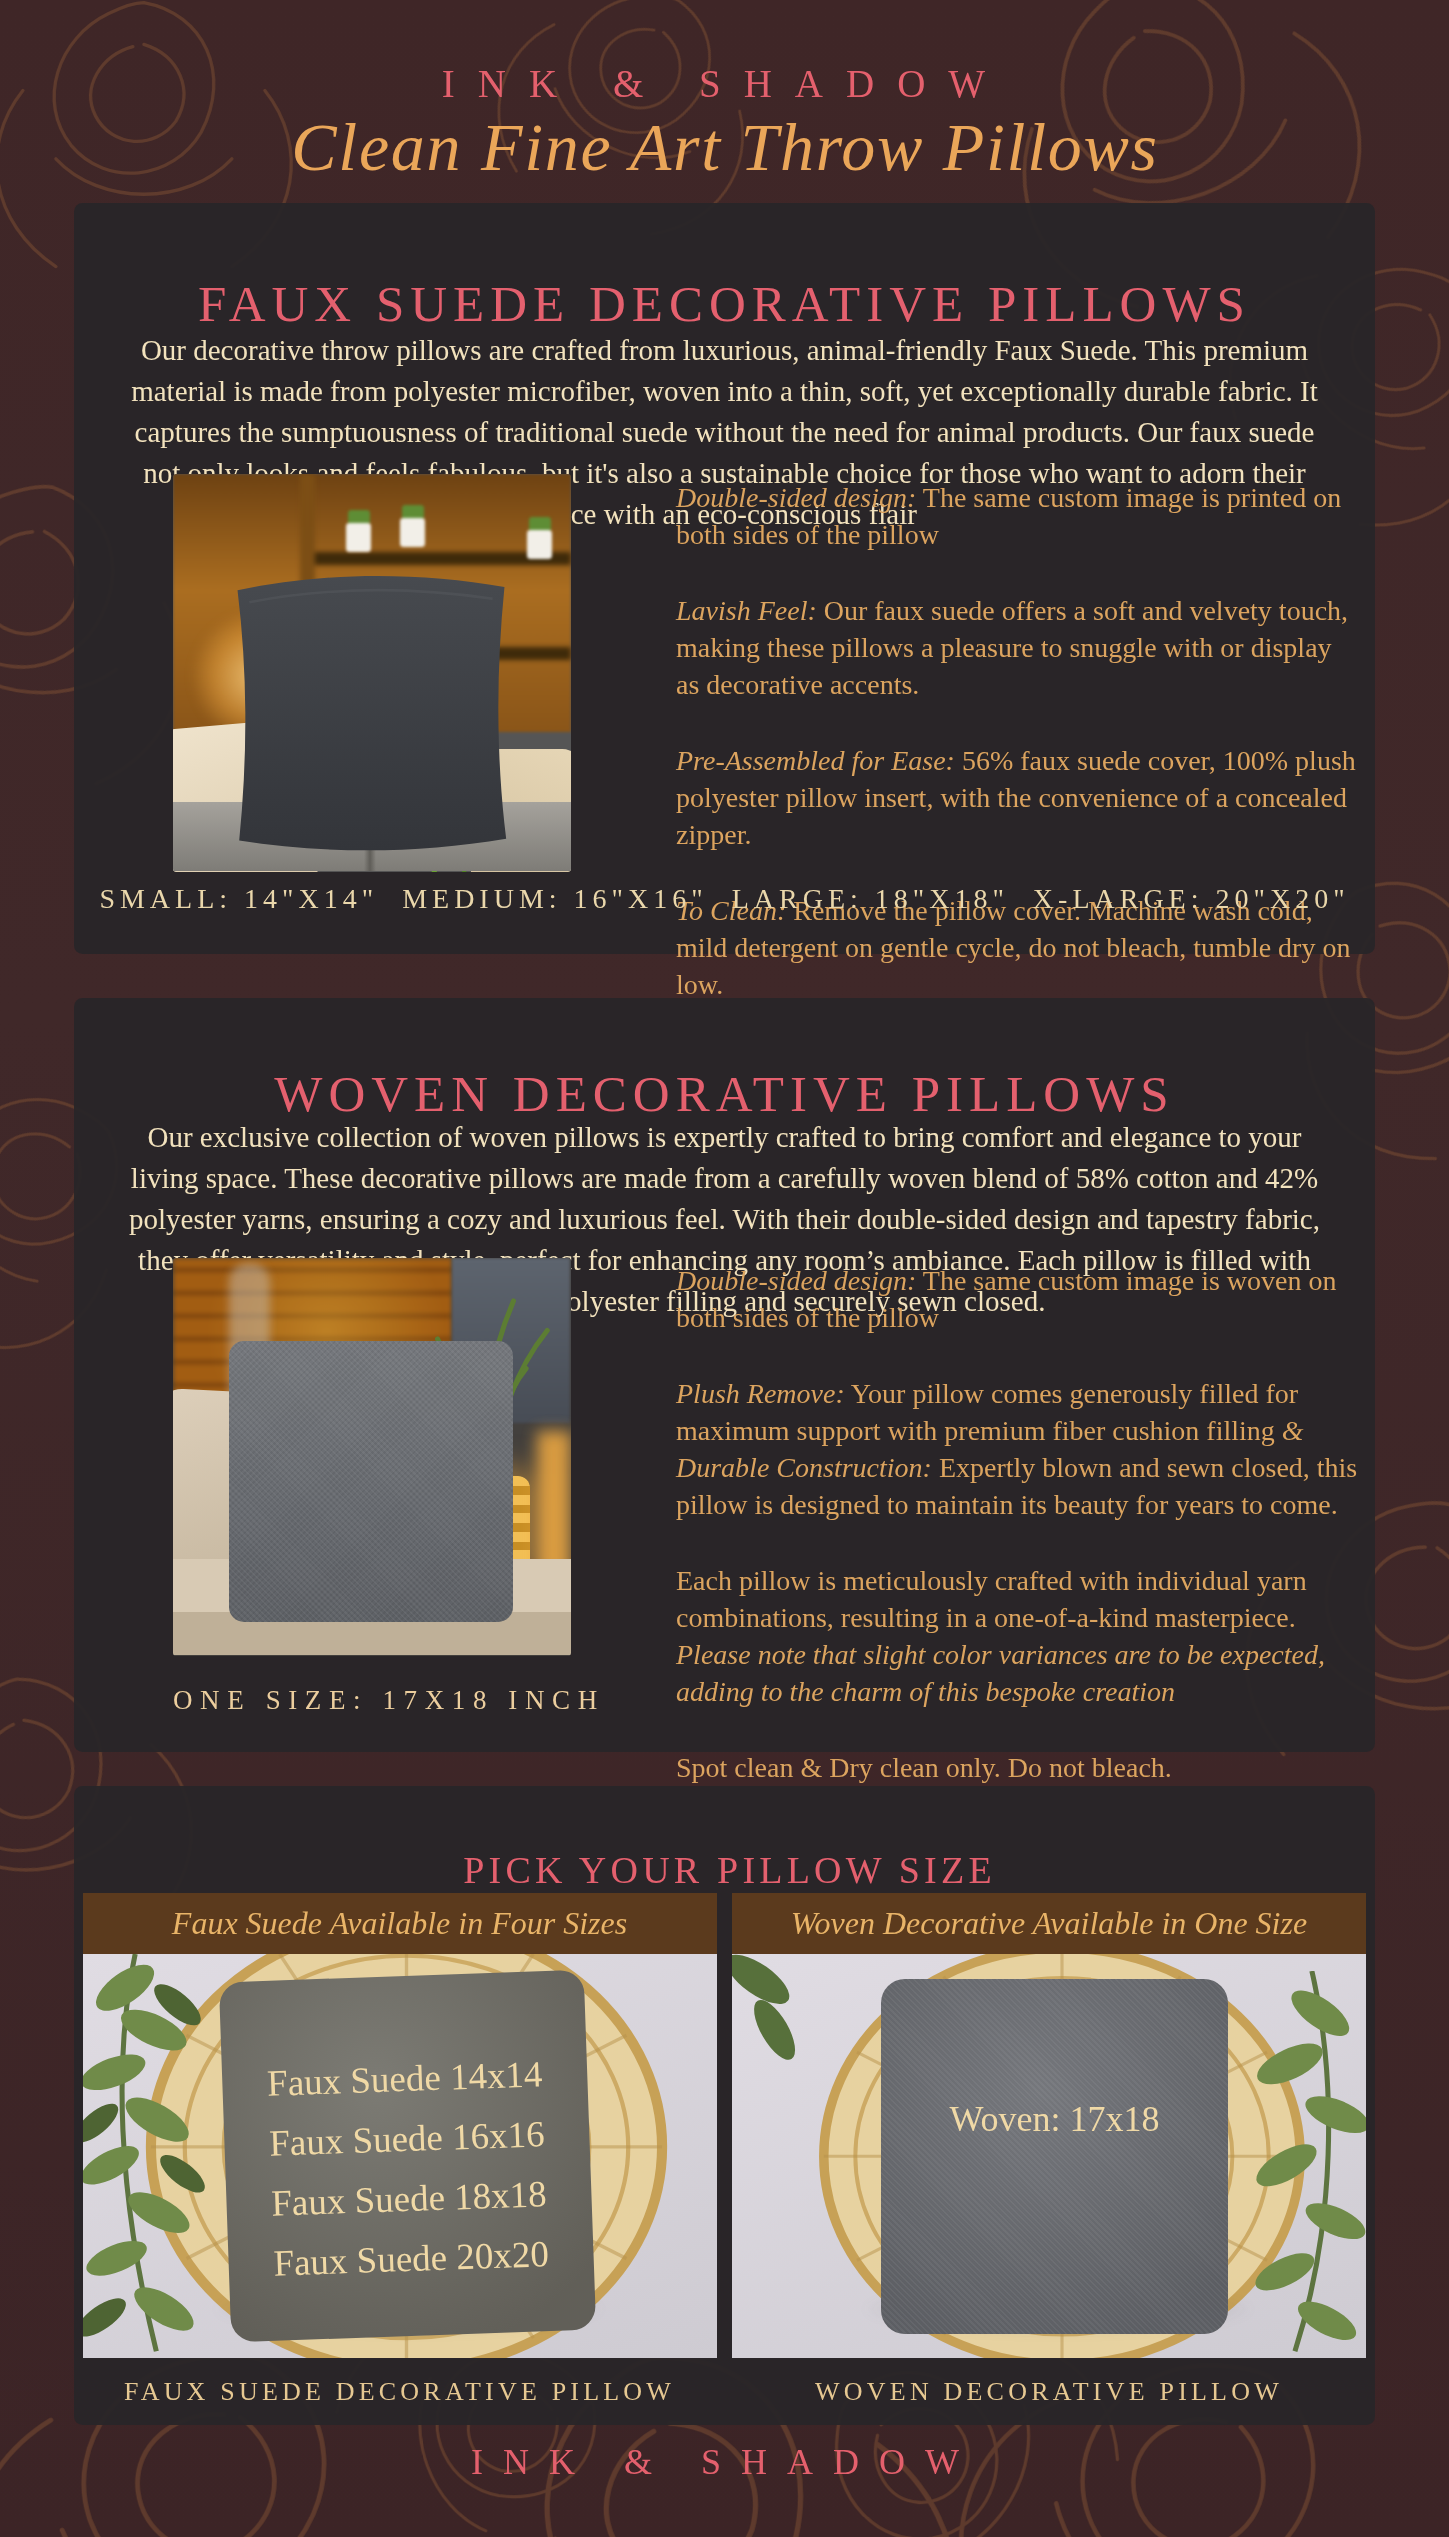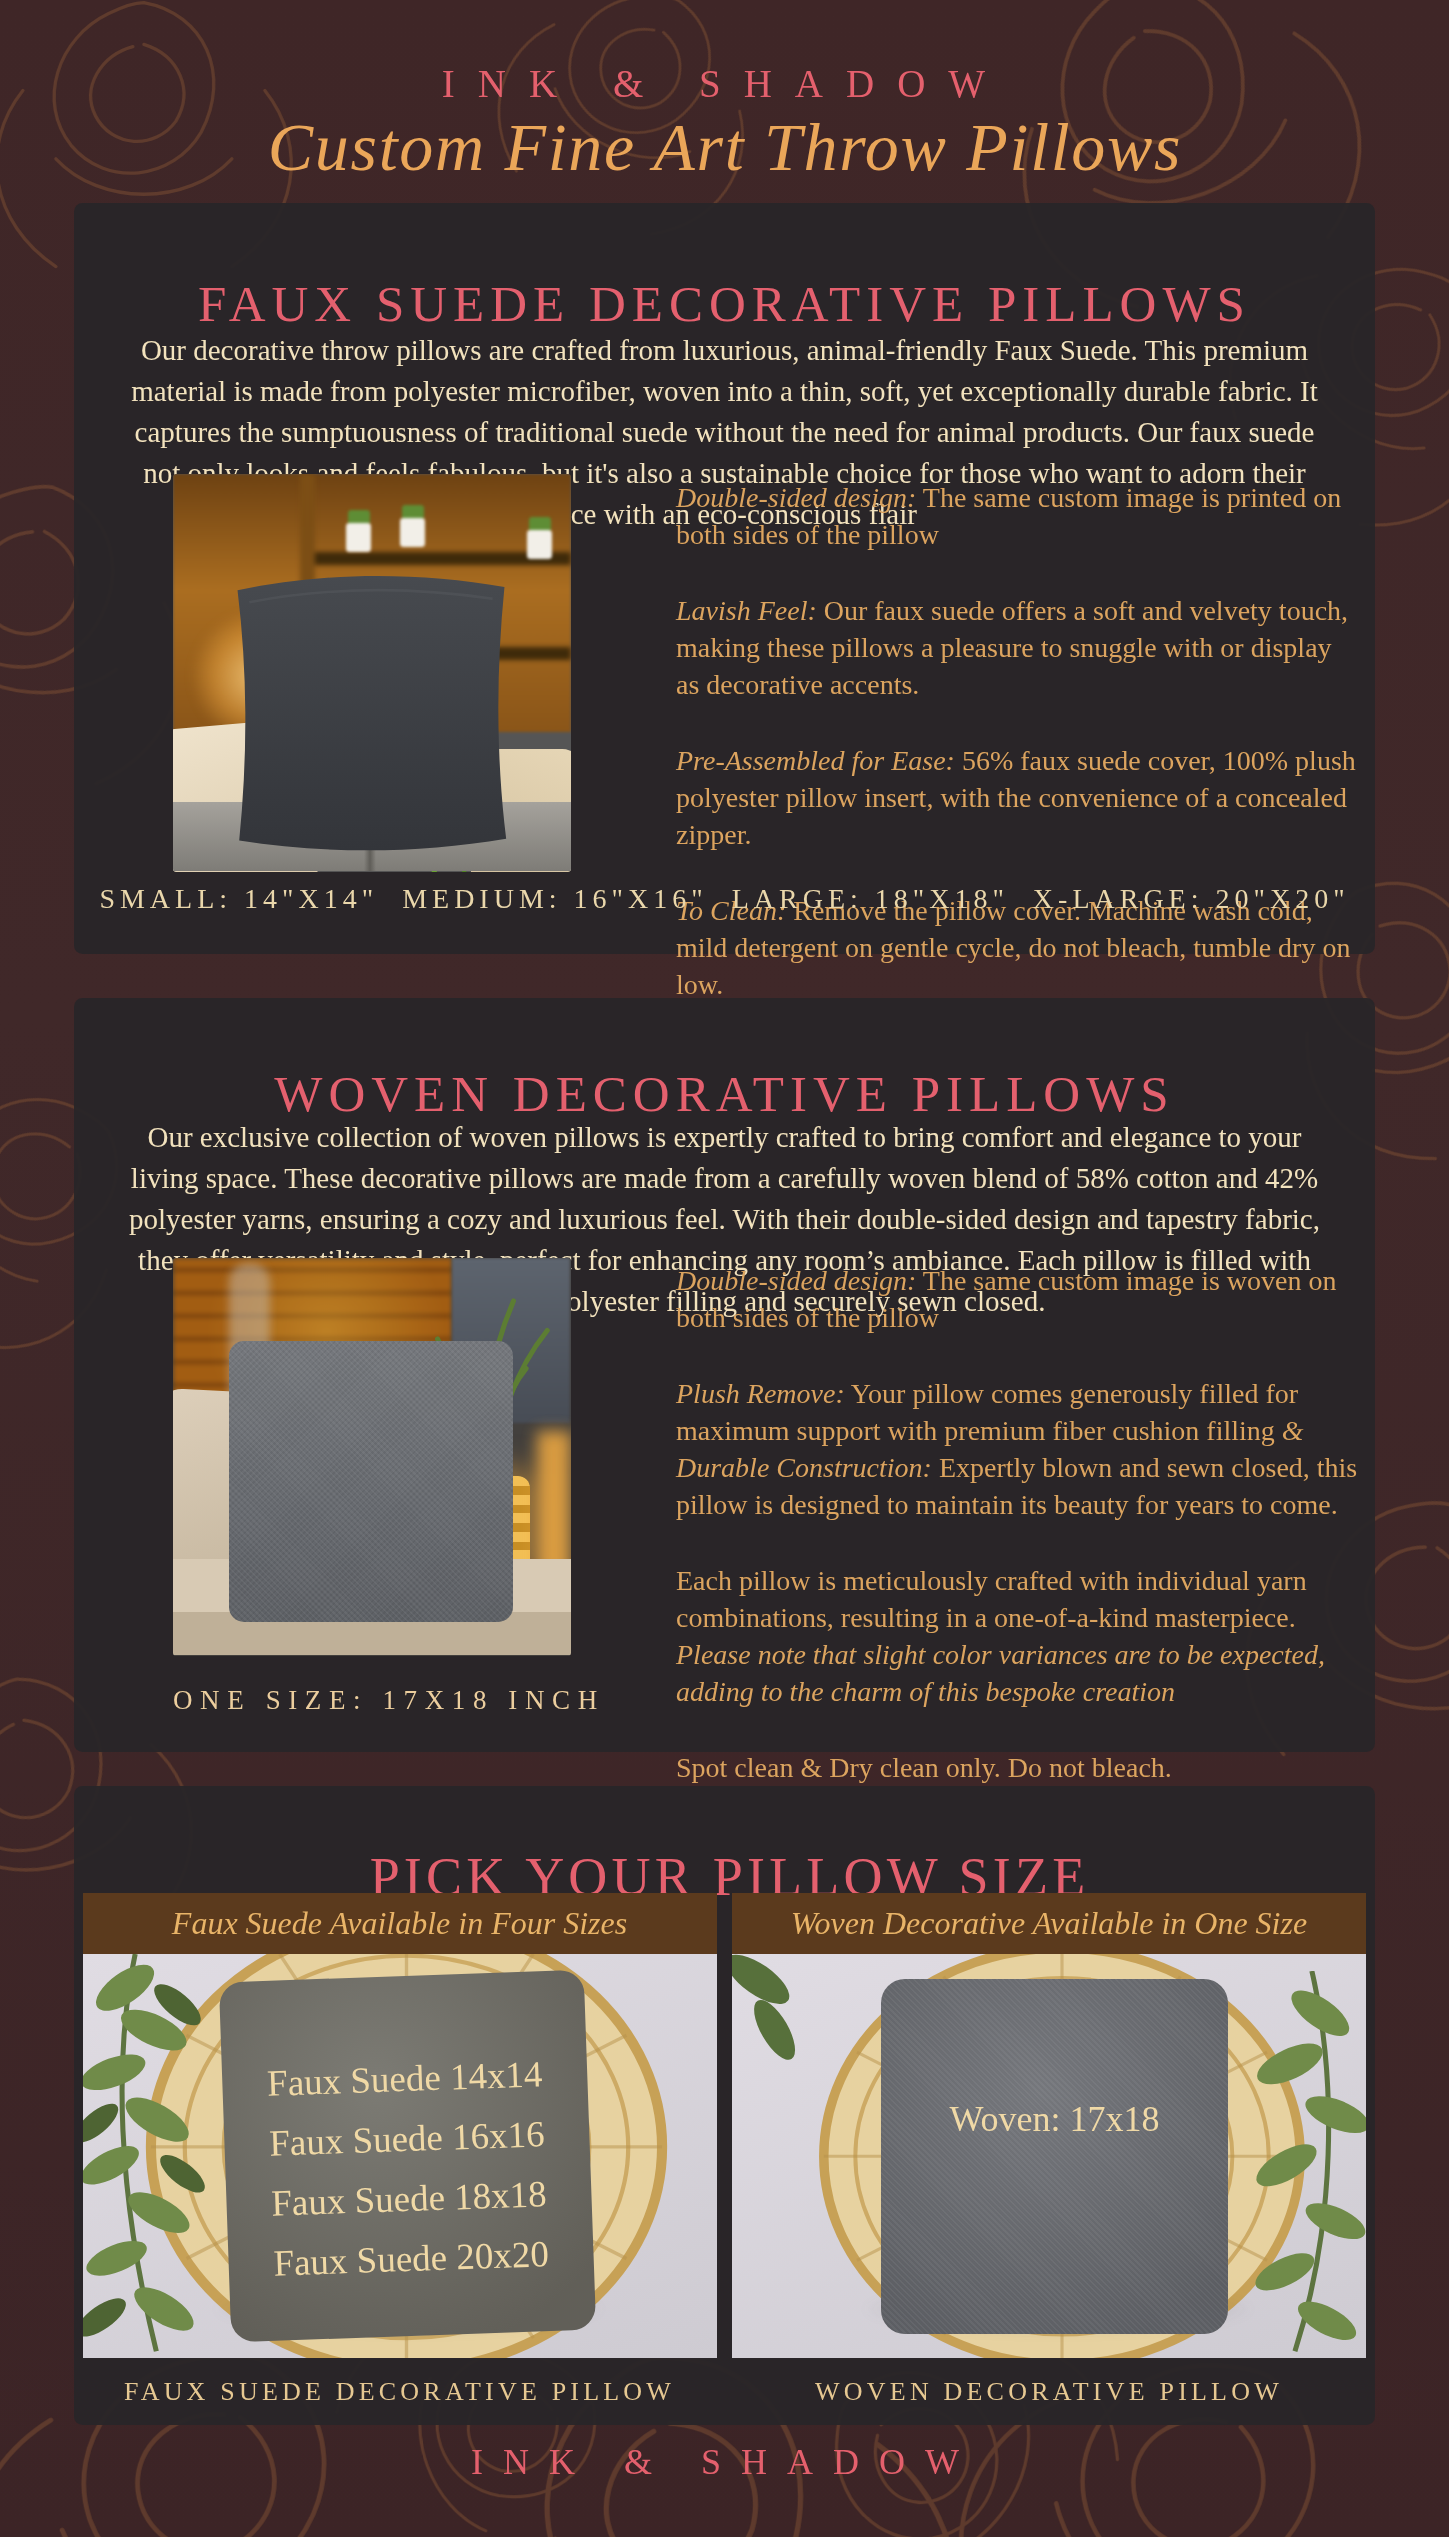--- a/index.html
+++ b/index.html
@@ -15,21 +15,21 @@
   
   .card{position:absolute;left:74px;width:1301px;background:rgba(41,37,41,0.96);
         border-radius:8.5px;z-index:2;}
   .card1{top:203px;height:751px;}
   .card2{top:998px;height:754px;}
   .card3{top:1786px;height:639px;}
   .sec-title{position:absolute;left:0;right:0;text-align:center;color:#e4606e;
              font-size:51px;letter-spacing:6px;font-weight:400;white-space:nowrap;}
   .card1 .sec-title{top:30px;}
   .card2 .sec-title{top:25px;}
-  .card3 .sec-title{top:15px;font-size:54px;letter-spacing:4.2px;padding-left:10px;}
+  .card3 .sec-title{top:30px;font-size:38px;letter-spacing:4.2px;padding-left:10px;}
   .intro{position:absolute;left:50px;width:1201px;text-align:center;color:#f2e2bd;
          font-size:29px;line-height:41px;}
   .card1 .intro{top:98px;}
   .card2 .intro{top:90px;}
   
   .photo{position:absolute;left:99px;width:398px;height:398px;border-radius:3.4px;
          overflow:hidden;background:#555;}
   .card1 .photo{top:271px;}
   .card2 .photo{top:260px;}
   
@@ -143,21 +143,21 @@
       <use href="#flower" transform="translate(40,2100) scale(1.3) rotate(-10)"></use>
       <use href="#flower" transform="translate(250,2950) scale(1.9) rotate(20)"></use>
       <use href="#flower" transform="translate(820,2970) scale(2.1) rotate(-15)"></use>
       <use href="#flower" transform="translate(1420,2950) scale(1.8) rotate(30)"></use>
       <use href="#flower" transform="translate(600,2880) scale(1.2) rotate(70)"></use>
       <use href="#flower" transform="translate(1100,2900) scale(1.3) rotate(-60)"></use>
     </g>
   </svg>
 
   <div class="brand">INK &amp; SHADOW</div>
-  <div class="tagline">Custom Fine Art Throw Pillows</div>
+  <div class="tagline">Clean Fine Art Throw Pillows</div>
 
   <section class="card card1">
     <h2 class="sec-title">FAUX SUEDE DECORATIVE PILLOWS</h2>
     <p class="intro">Our decorative throw pillows are crafted from luxurious, animal-friendly Faux Suede. This premium material is made from polyester microfiber, woven into a thin, soft, yet exceptionally durable fabric. It captures the sumptuousness of traditional suede without the need for animal products. Our faux suede not only looks and feels fabulous, but it's also a sustainable choice for those who want to adorn their space with an eco-conscious flair</p>
 
     <div class="photo">
       <div class="s1-wood"></div>
       <div class="s1-shelf" style="top:78px;"></div>
       <div class="s1-shelf" style="top:173px;"></div>
       <div class="s1-post"></div>

